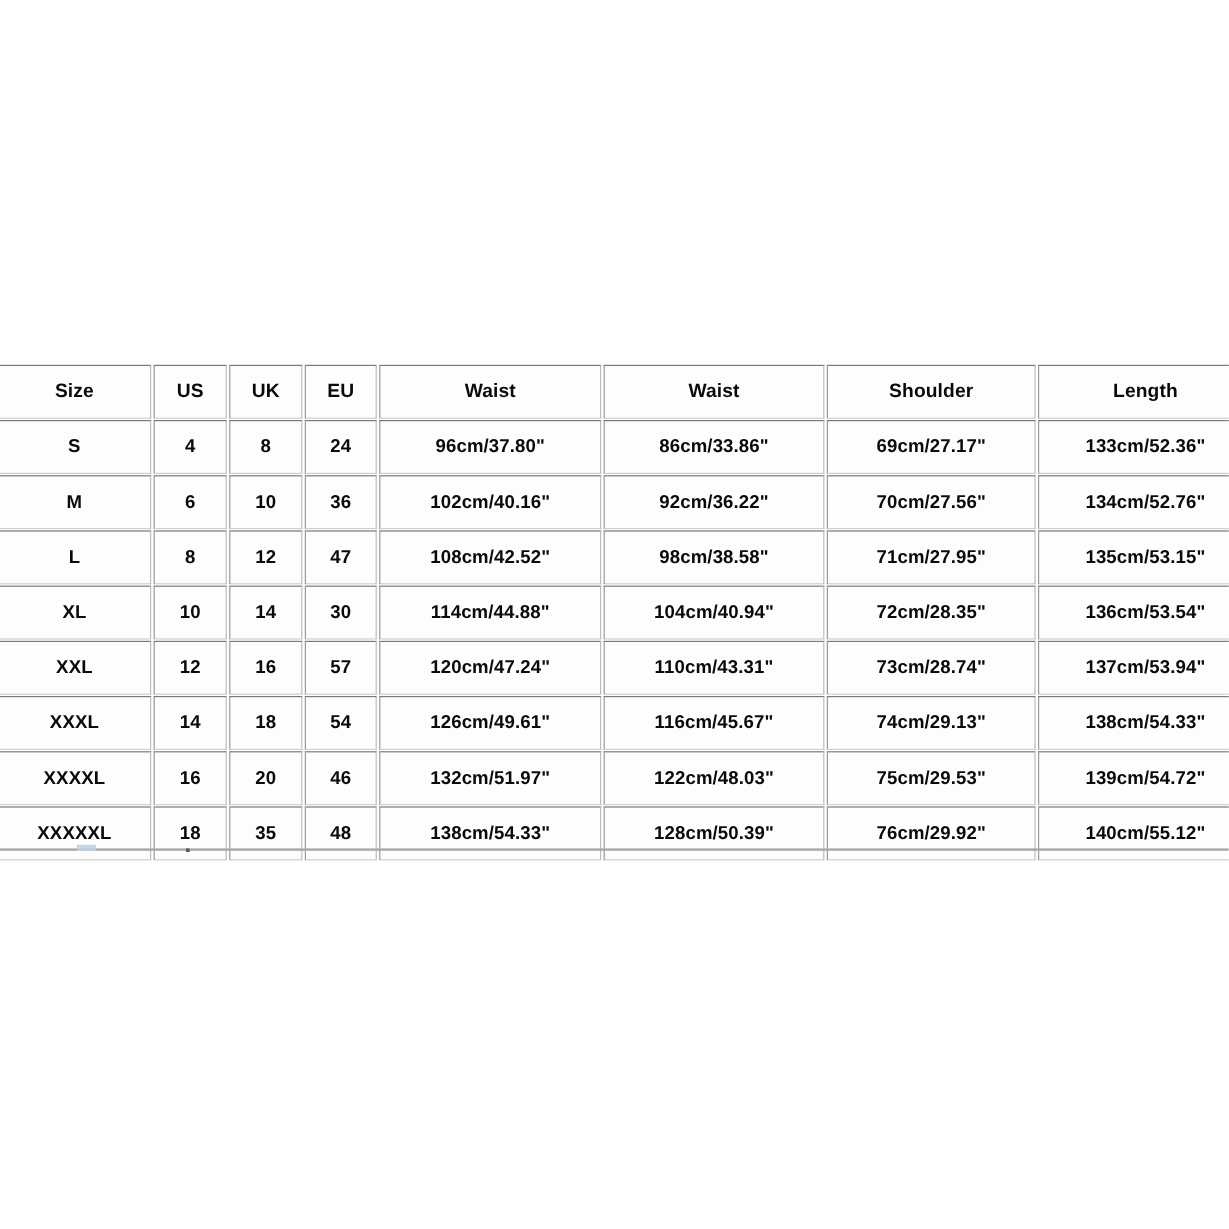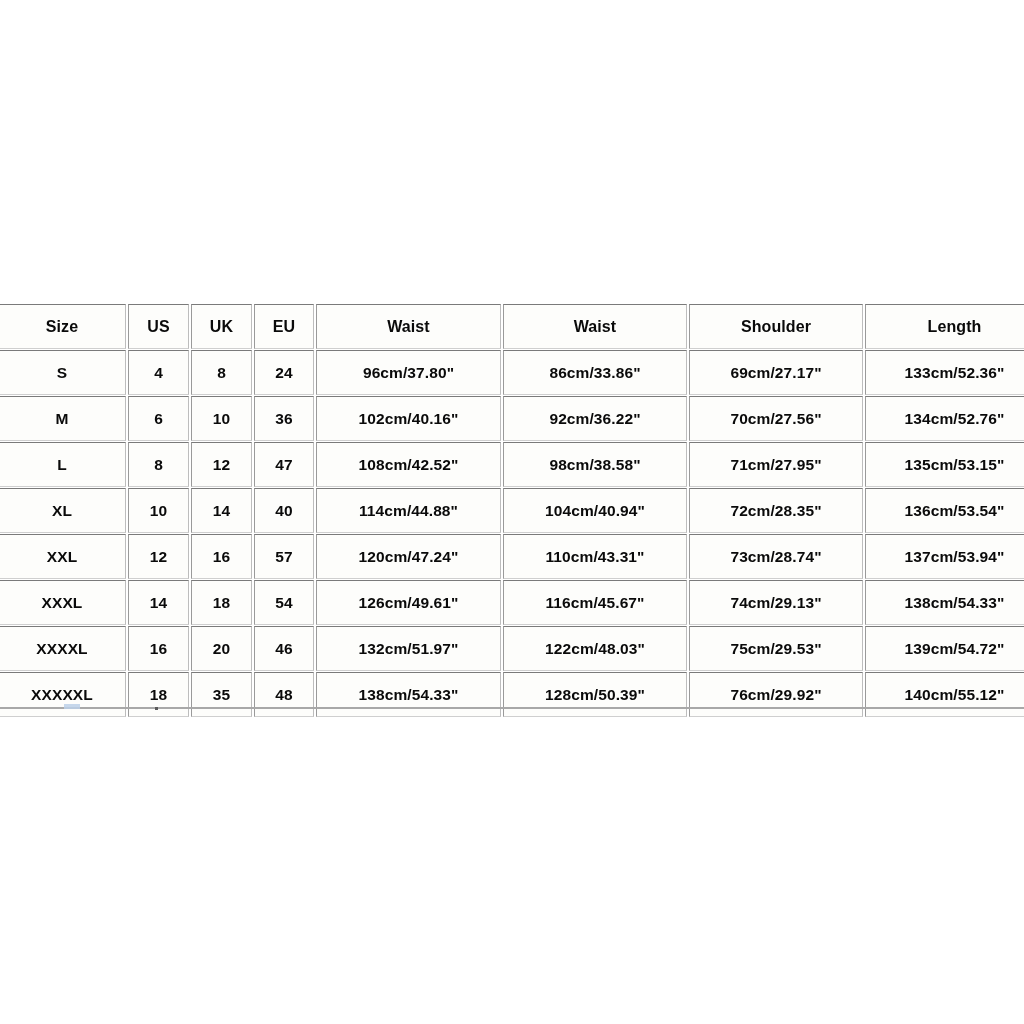--- a/index.html
+++ b/index.html
@@ -162,21 +162,21 @@
           <td>47</td>
           <td>108cm/42.52"</td>
           <td>98cm/38.58"</td>
           <td>71cm/27.95"</td>
           <td>135cm/53.15"</td>
         </tr>
         <tr>
           <td>XL</td>
           <td>10</td>
           <td>14</td>
-          <td>40</td>
+          <td>30</td>
           <td>114cm/44.88"</td>
           <td>104cm/40.94"</td>
           <td>72cm/28.35"</td>
           <td>136cm/53.54"</td>
         </tr>
         <tr>
           <td>XXL</td>
           <td>12</td>
           <td>16</td>
           <td>57</td>

